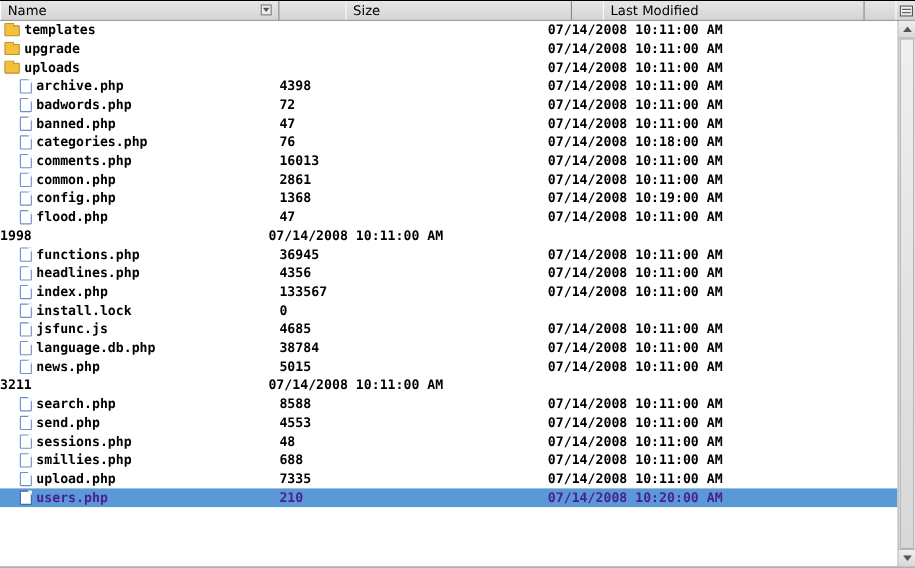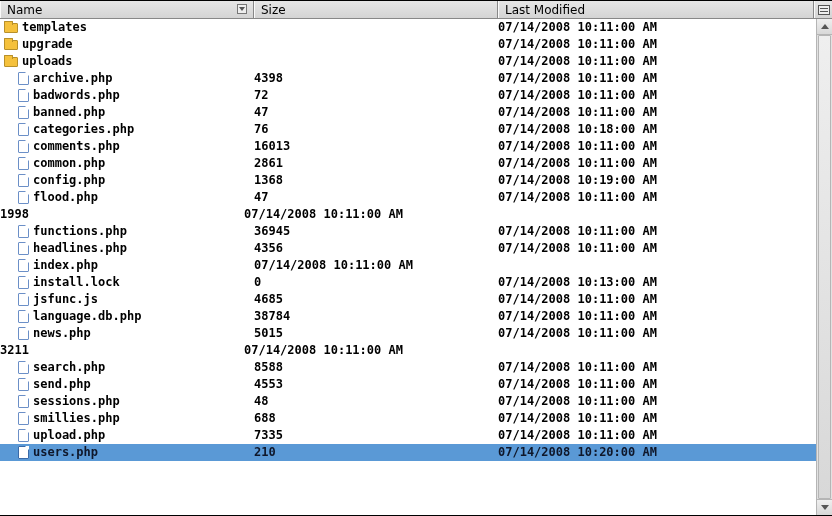--- a/index.html
+++ b/index.html
@@ -18,37 +18,38 @@
     background: #fff;
     display: flex;
     flex-direction: column;
   }
   .header-row {
     display: flex;
     height: 18px;
     background: linear-gradient(#e6e6e6, #d4d4d4);
     border-bottom: 1px solid #888;
     flex: 0 0 auto;
+    gap: 28px;
   }
   .col-header {
     display: flex;
     align-items: center;
     padding: 0 6px;
     border-right: 1px solid #888;
     border-left: 1px solid #fafafa;
     color: #000;
     font-family: "DejaVu Sans", "Liberation Sans", Arial, sans-serif;
     font-size: 12px;
     user-select: none;
     white-space: nowrap;
     overflow: hidden;
     position: relative;
   }
   .col-name   { width: 254px; }
-  .col-size   { width: 244px; }
+  .col-size   { width: 206px; margin-left: 32px; }
   .col-mod    { flex: 1; }
   .col-corner {
     width: 18px;
     display: flex;
     align-items: center;
     justify-content: center;
     border-left: 1px solid #fafafa;
   }
   .sort-ind {
     position: absolute;
@@ -94,21 +95,21 @@
     background: #fff;
   }
   .row {
     display: flex;
     height: 17px;
     line-height: 17px;
     white-space: nowrap;
   }
   .row.selected {
     background: #5a99d6;
-    color: #0f172a;
+    color: #4c1d95;
   }
   .cell-name { width: 254px; display: flex; align-items: center; }
   .cell-size { width: 244px; padding-left: 0; }
   .cell-mod  { flex: 1; padding-left: 0; }
   .indent0 { width: 4px; flex: 0 0 auto; }
   .indent1 { width: 18px; flex: 0 0 auto; }
   .icon {
     width: 14px; height: 12px;
     margin-right: 4px;
     flex: 0 0 auto;
@@ -338,30 +339,30 @@
           </div>
           <div class="cell-size">4356</div>
           <div class="cell-mod">07/14/2008 10:11:00 AM</div>
         </div>
         <div class="row">
           <div class="cell-name">
             <span class="indent1"></span>
             <span class="icon file"></span>
             <span class="name-text">index.php</span>
           </div>
+          <div class="cell-size">133567</div>
           <div class="cell-mod">07/14/2008 10:11:00 AM</div>
         </div>
         <div class="row">
           <div class="cell-name">
             <span class="indent1"></span>
             <span class="icon file"></span>
             <span class="name-text">install.lock</span>
           </div>
           <div class="cell-size">0</div>
-          <div class="cell-mod">07/14/2008 10:13:00 AM</div>
         </div>
         <div class="row">
           <div class="cell-name">
             <span class="indent1"></span>
             <span class="icon file"></span>
             <span class="name-text">jsfunc.js</span>
           </div>
           <div class="cell-size">4685</div>
           <div class="cell-mod">07/14/2008 10:11:00 AM</div>
         </div>

